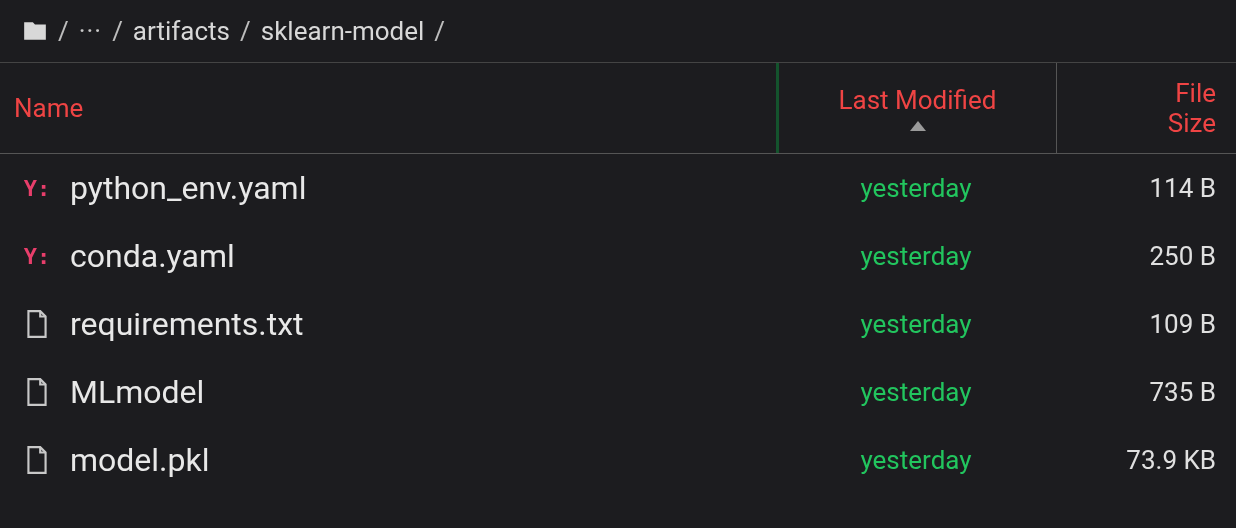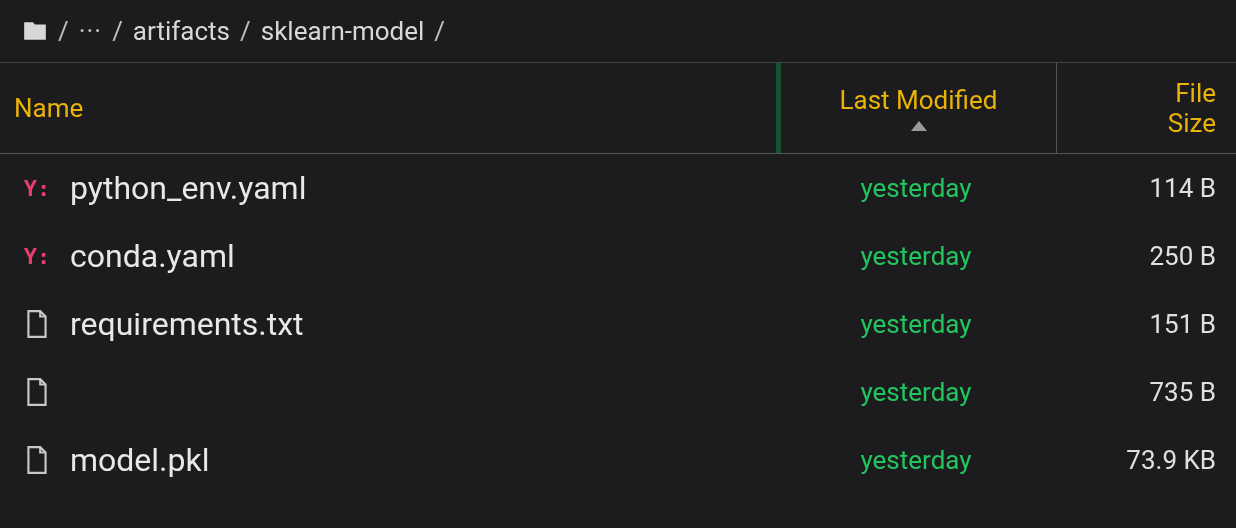--- a/index.html
+++ b/index.html
@@ -40,31 +40,31 @@
   }
   .breadcrumb .crumb {
     color: #d8d8d8;
     cursor: pointer;
   }
   .header-row {
     display: flex;
     align-items: stretch;
     border-bottom: 1px solid #555;
     font-size: 26px;
-    color: #eab308;
+    color: #ef4444;
   }
   .col-name {
     flex: 1;
     padding: 30px 14px 30px 14px;
     display: flex;
     align-items: center;
   }
   .col-modified {
     width: 280px;
-    border-left: 5px solid #14532d;
+    border-left: 3px solid #14532d;
     display: flex;
     flex-direction: column;
     align-items: center;
     justify-content: center;
     padding: 14px 10px;
     text-align: right;
     cursor: pointer;
   }
   .col-modified .sort-arrow {
     margin-top: 6px;
@@ -199,30 +199,31 @@
       <div class="file-name-cell">
         <span class="file-icon generic-file-icon">
           <svg viewBox="0 0 24 28">
             <path d="M4 2h11l5 5v19H4z"></path>
             <path d="M15 2v5h5"></path>
           </svg>
         </span>
         <span class="file-name">requirements.txt</span>
       </div>
       <div class="file-modified-cell">yesterday</div>
-      <div class="file-size-cell">151 B</div>
+      <div class="file-size-cell">109 B</div>
     </div>
     <div class="file-row">
       <div class="file-name-cell">
         <span class="file-icon generic-file-icon">
           <svg viewBox="0 0 24 28">
             <path d="M4 2h11l5 5v19H4z"></path>
             <path d="M15 2v5h5"></path>
           </svg>
         </span>
+        <span class="file-name">MLmodel</span>
       </div>
       <div class="file-modified-cell">yesterday</div>
       <div class="file-size-cell">735 B</div>
     </div>
     <div class="file-row">
       <div class="file-name-cell">
         <span class="file-icon generic-file-icon">
           <svg viewBox="0 0 24 28">
             <path d="M4 2h11l5 5v19H4z"></path>
             <path d="M15 2v5h5"></path>

